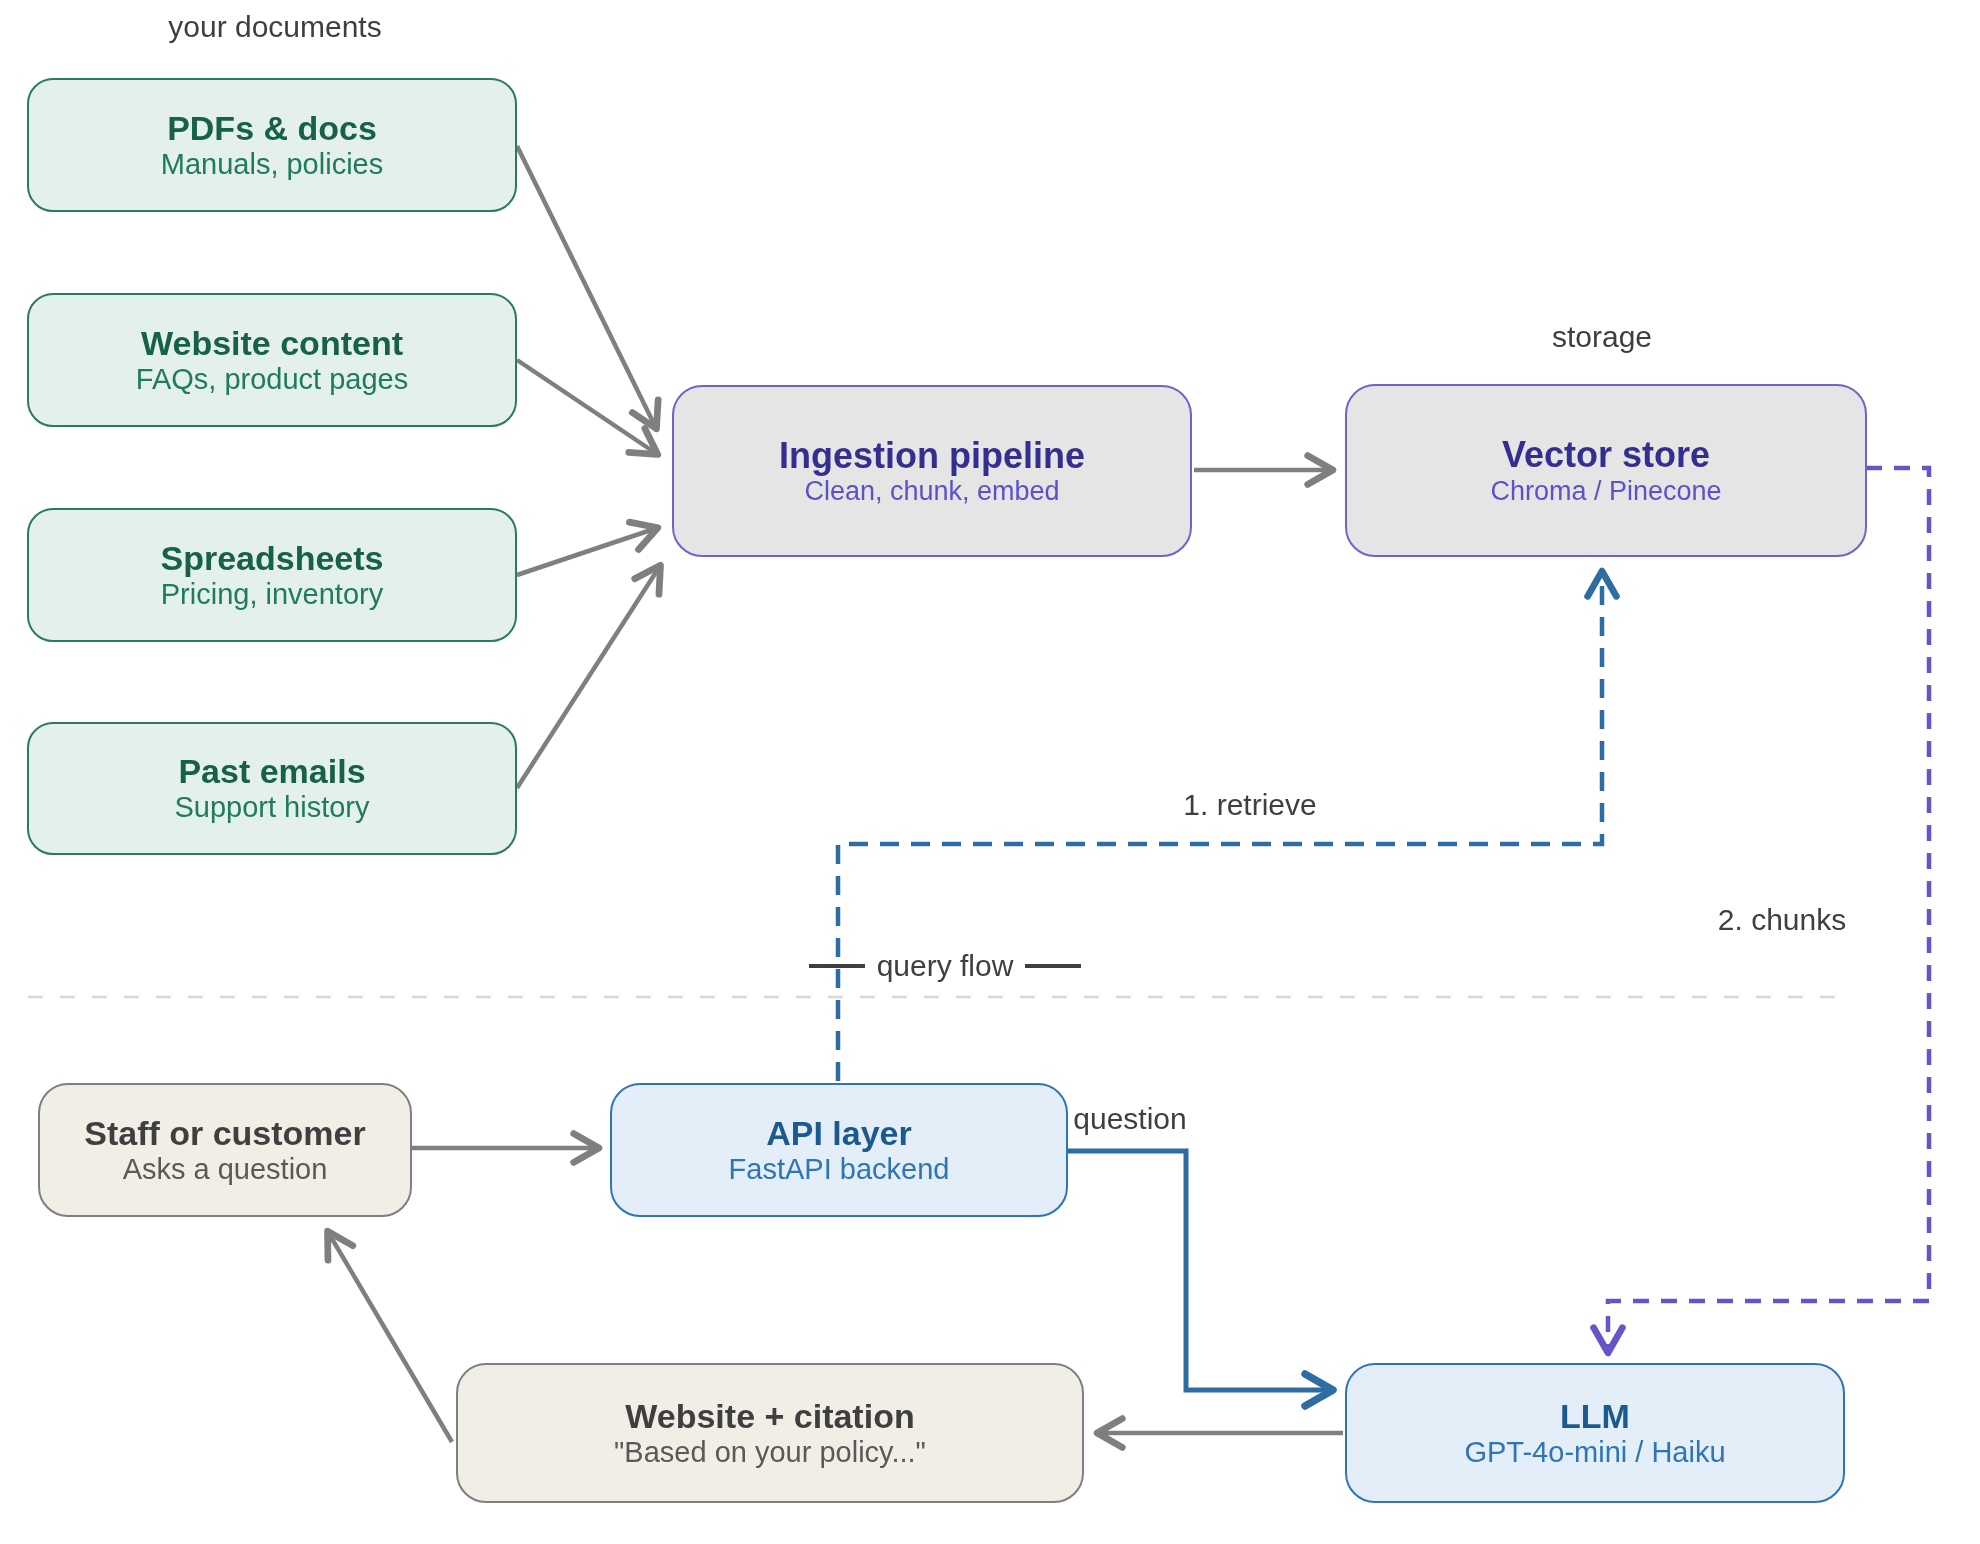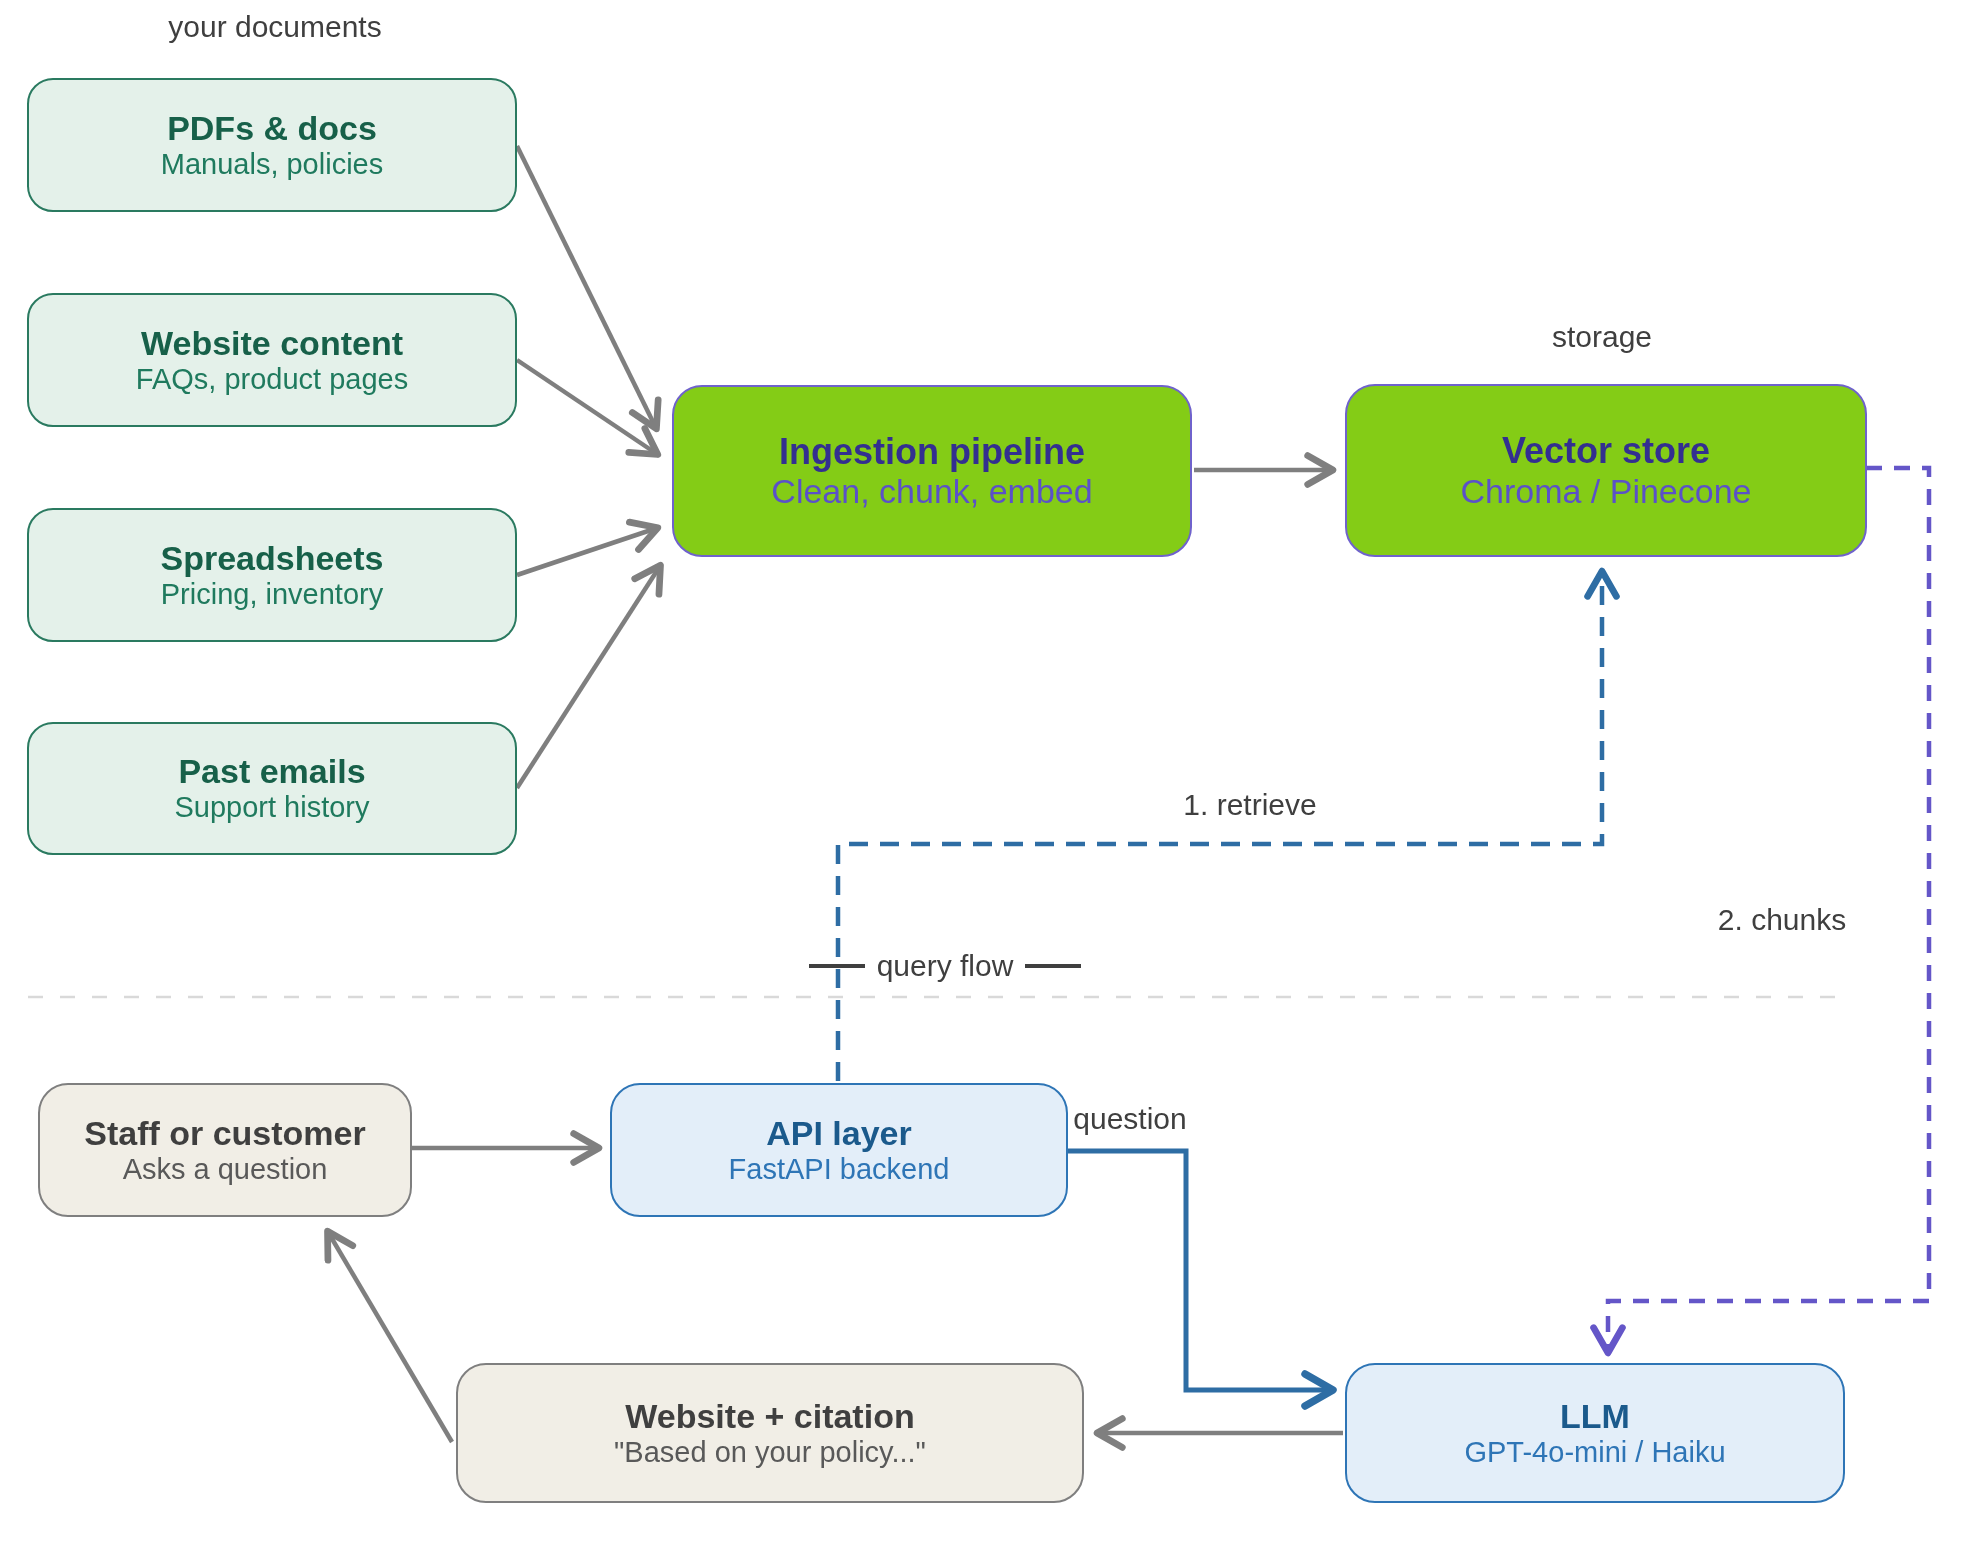--- a/index.html
+++ b/index.html
@@ -14,23 +14,23 @@
     display:flex;flex-direction:column;justify-content:center;align-items:center;
     text-align:center;gap:0;border-radius:30px;border:2.5px solid #000;
   }
   .node .title{font-weight:700;font-size:34px;line-height:1.15;}
   .node .subtitle{font-weight:400;font-size:29px;line-height:1.15;}
   
   .green{background:#e4f1ea;border-color:#2a7a60;border-radius:26px;}
   .green .title{color:#176049;}
   .green .subtitle{color:#1f7a5e;}
   
-  .purple{background:#84cc16;border-color:#6f62cc;}
+  .purple{background:#e5e5e5;border-color:#6f62cc;}
   .purple .title{color:#332f90;font-size:36px;}
-  .purple .subtitle{color:#5b51c9;font-size:34px;}
+  .purple .subtitle{color:#5b51c9;font-size:27px;}
   
   .blue{background:#e3eef9;border-color:#2e75b6;}
   .blue .title{color:#1b5a8c;}
   .blue .subtitle{color:#2e75b6;}
   
   .beige{background:#f1eee6;border-color:#7f7f7f;}
   .beige .title{color:#3f3f3f;}
   .beige .subtitle{color:#595959;}
   
   .lbl{

